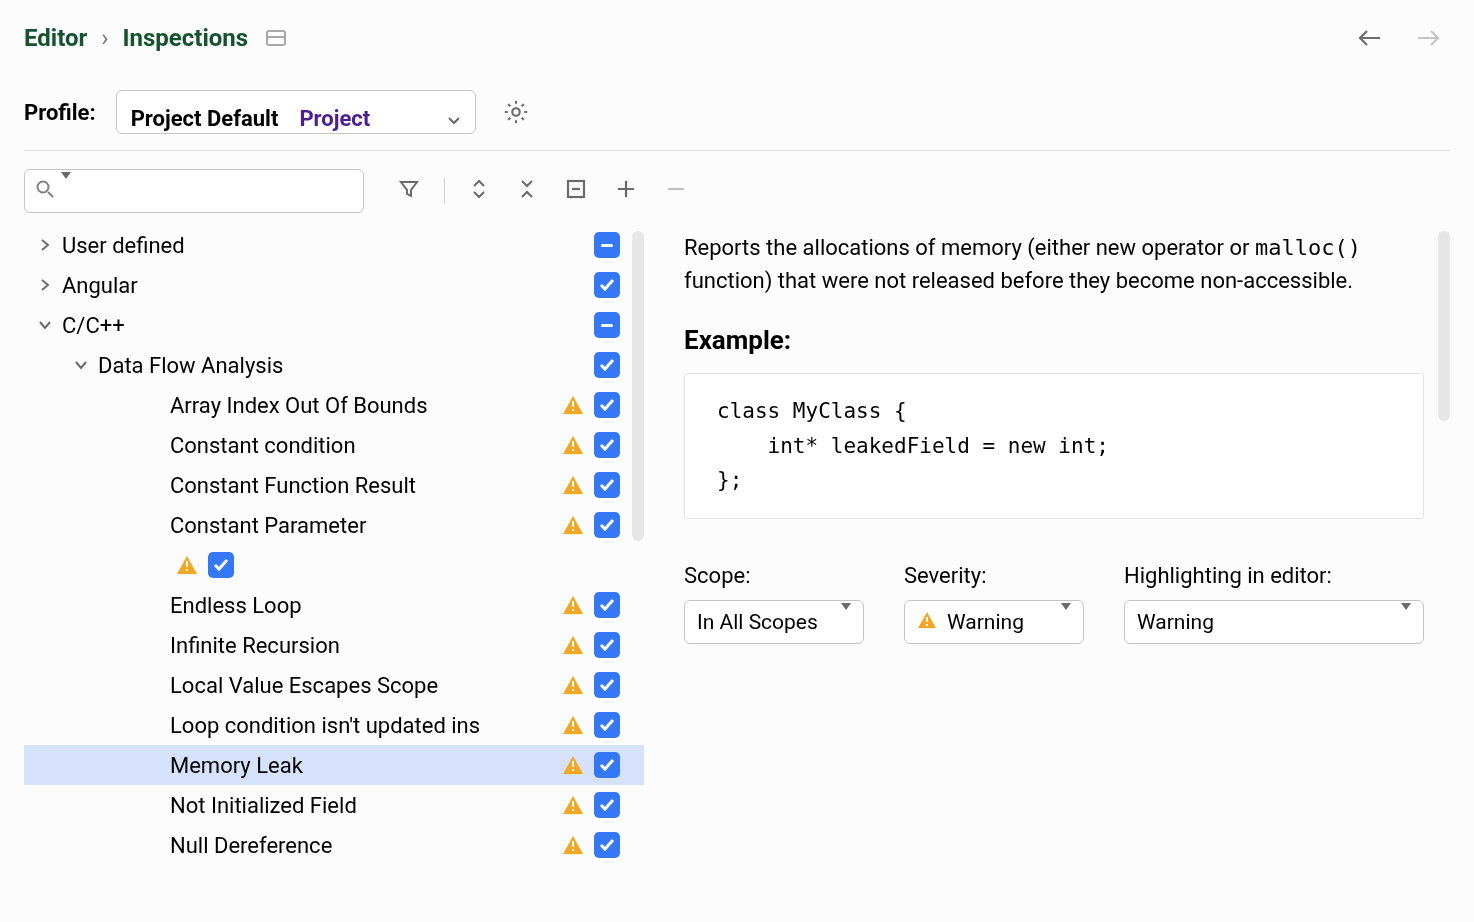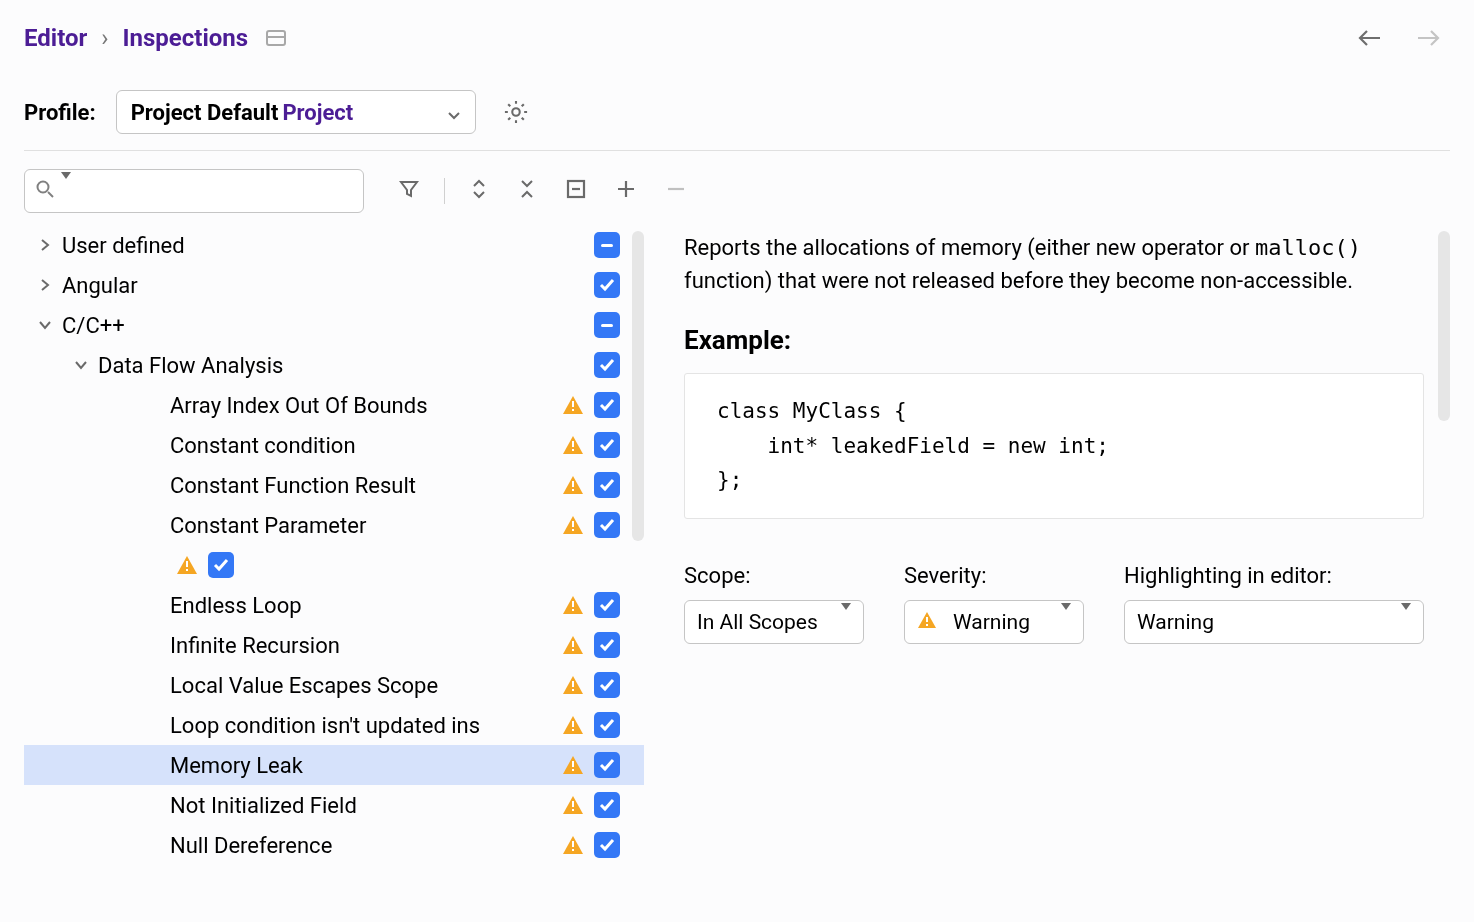--- a/index.html
+++ b/index.html
@@ -28,21 +28,21 @@
     gap: 14px;
     height: 48px;
   }
   .breadcrumb-left {
     display: flex;
     align-items: center;
     gap: 14px;
     font-weight: 700;
     font-size: 24px;
   }
-  .breadcrumb-text { color: #4c1d95; }
+  .breadcrumb-text { color: #14532d; }
   .breadcrumb-sep { color: #777; font-weight: 400; }
   .window-icon {
     width: 20px; height: 16px;
     border: 2px solid #a8a8a8;
     border-radius: 3px;
     position: relative;
     margin-left: 4px;
   }
   .window-icon::after {
     content: "";
@@ -65,27 +65,27 @@
   .profile-row {
     display: flex;
     align-items: center;
     gap: 20px;
     padding: 28px 0 16px 0;
     font-weight: bold;
   }
   .profile-label { font-size: 22px; }
   .profile-select {
     display: flex;
-    align-items: flex-end;
+    align-items: flex-start;
     border: 1px solid #c5c5c5;
     border-radius: 6px;
     background: #fff;
     height: 44px;
-    padding: 8px 14px;
-    gap: 0;
+    padding: 15px 14px;
+    gap: 17px;
     min-width: 360px;
   }
   .profile-name { font-size: 22px; color: #000; }
   .profile-scope { font-size: 22px; color: #4c1d95; margin-left: 4px; }
   .profile-chevron { margin-left: auto; }
   .gear-btn { padding: 4px 6px; display:flex; align-items:center; }
 
   .divider { border: none; border-top: 1px solid #e0e0e0; margin: 0; }
 
   
@@ -208,21 +208,21 @@
   .ctrl { display:flex; flex-direction:column; gap:12px; }
   .ctrl-label { font-size: 22px; }
   .select {
     display: flex;
     align-items: center;
     border: 1px solid #c5c5c5;
     border-radius: 6px;
     background: #fff;
     height: 44px;
     padding: 0 12px;
-    gap: 16px;
+    gap: 10px;
     font-size: 21px;
     min-width: 180px;
   }
   .select .chev { margin-left: auto; }
   .select-warning-icon { margin-right: 0; }
   .chev-down-sm { width:0; height:0; border-left:5px solid transparent; border-right:5px solid transparent; border-top:7px solid #6a6a6a; }
 
   
   .warn-tri {
     width: 22px; height: 20px;

